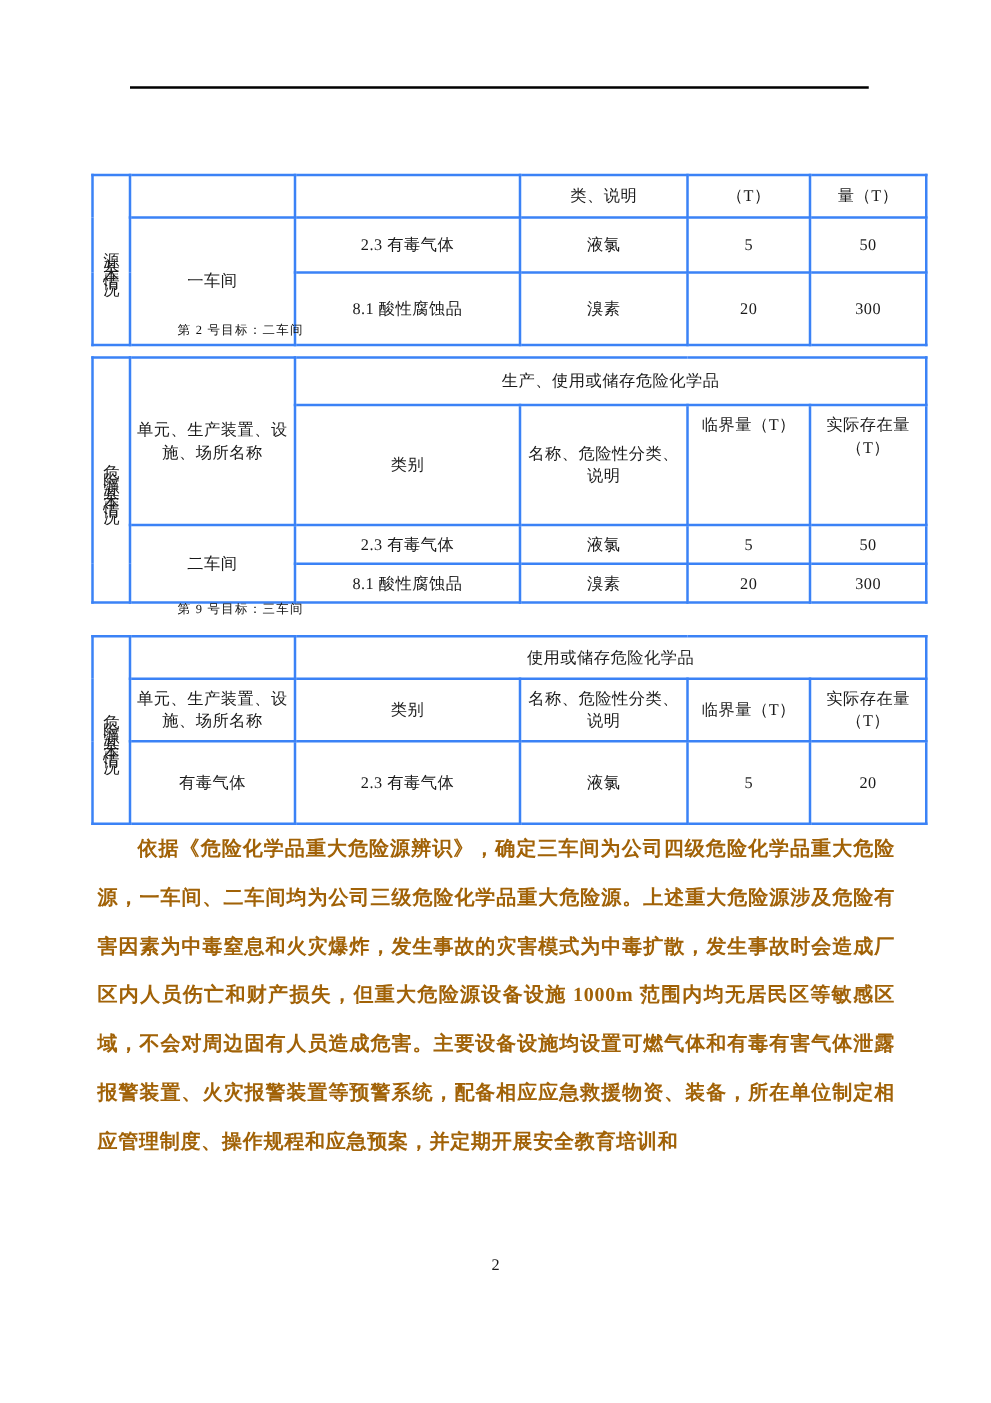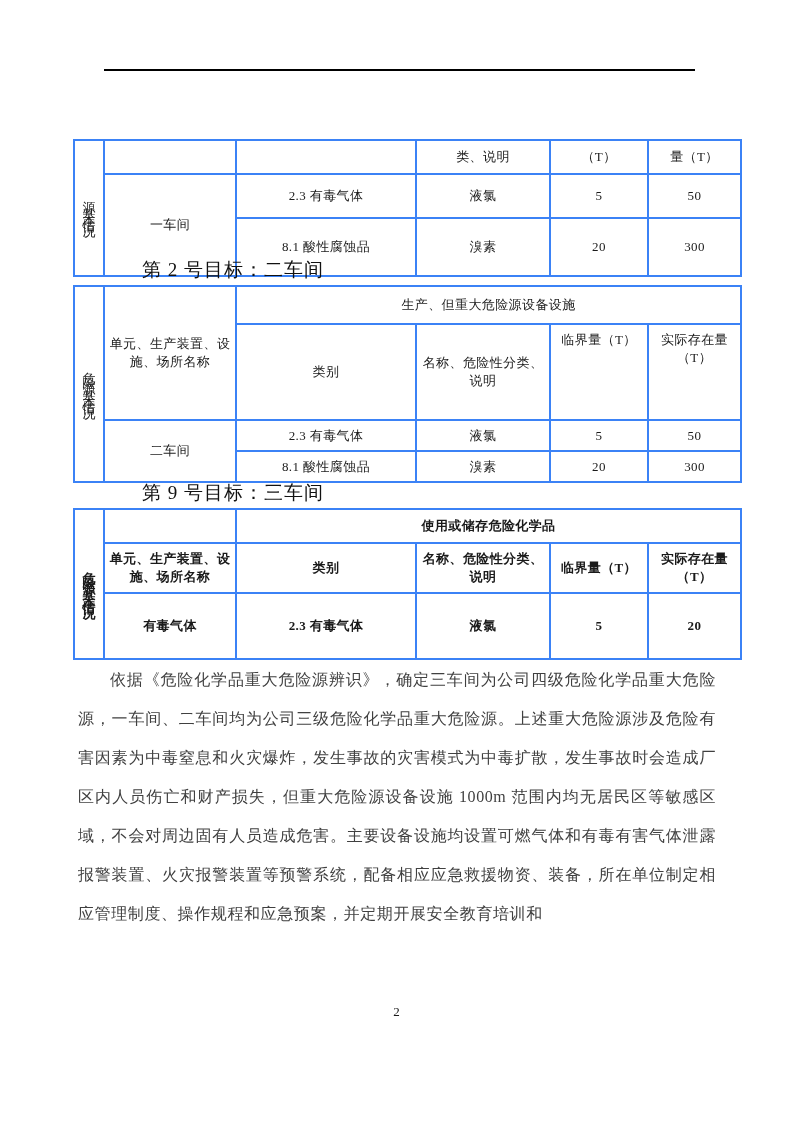--- a/index.html
+++ b/index.html
@@ -90,53 +90,53 @@
   #table-2 .c3 { width: 180px; }
   #table-2 .c4 { width: 134px; }
   #table-2 .c5 { width: 98px; }
   #table-2 .c6 { width: 93px; }
 
   
   #table-3 {
     left: 73px;
     top: 508px;
     width: 647px;
-    font-weight: bold;
   }
   #table-3 .c1 { width: 30px; }
   #table-3 .c2 { width: 132px; }
   #table-3 .c3 { width: 180px; }
   #table-3 .c4 { width: 134px; }
   #table-3 .c5 { width: 98px; }
   #table-3 .c6 { width: 93px; }
 
   
   .caption {
     position: absolute;
-    font-size: 19px;
+    font-size: 10px;
     letter-spacing: 1px;
     color: #111111;
     white-space: nowrap;
   }
   #caption-2 { left: 142px; top: 257px; }
   #caption-3 { left: 142px; top: 480px; }
 
   
   .body-para {
     position: absolute;
     left: 78px;
     top: 660px;
     width: 638px;
     font-size: 16px;
     line-height: 39px;
     text-align: justify;
     text-justify: inter-ideograph;
     text-indent: 32px;
     letter-spacing: 0.6px;
-    color: #404040;
+    color: #a16207;
+    font-weight: bold;
   }
 
   
   .page-number {
     position: absolute;
     left: 0;
     top: 1004px;
     width: 793px;
     text-align: center;
     font-size: 13px;
@@ -196,21 +196,21 @@
         <col class="c4">
         <col class="c5">
         <col class="c6">
     </colgroup>
     <tbody>
       <tr>
         <td class="vlabel" rowspan="4">
           <span class="vlabel-inner">危险源基本情况</span>
         </td>
         <td rowspan="2">单元、生产装置、设施、场所名称</td>
-        <td colspan="4" style="height:32px">生产、但重大危险源设备设施</td>
+        <td colspan="4" style="height:32px">生产、使用或储存危险化学品</td>
       </tr>
       <tr>
         <td style="height:90px">类别</td>
         <td>名称、危险性分类、说明</td>
         <td style="vertical-align:top;padding-top:6px">临界量（T）</td>
         <td style="vertical-align:top;padding-top:6px">实际存在量（T）</td>
       </tr>
       <tr>
         <td rowspan="2">二车间</td>
         <td style="height:25px">2.3 有毒气体</td>

